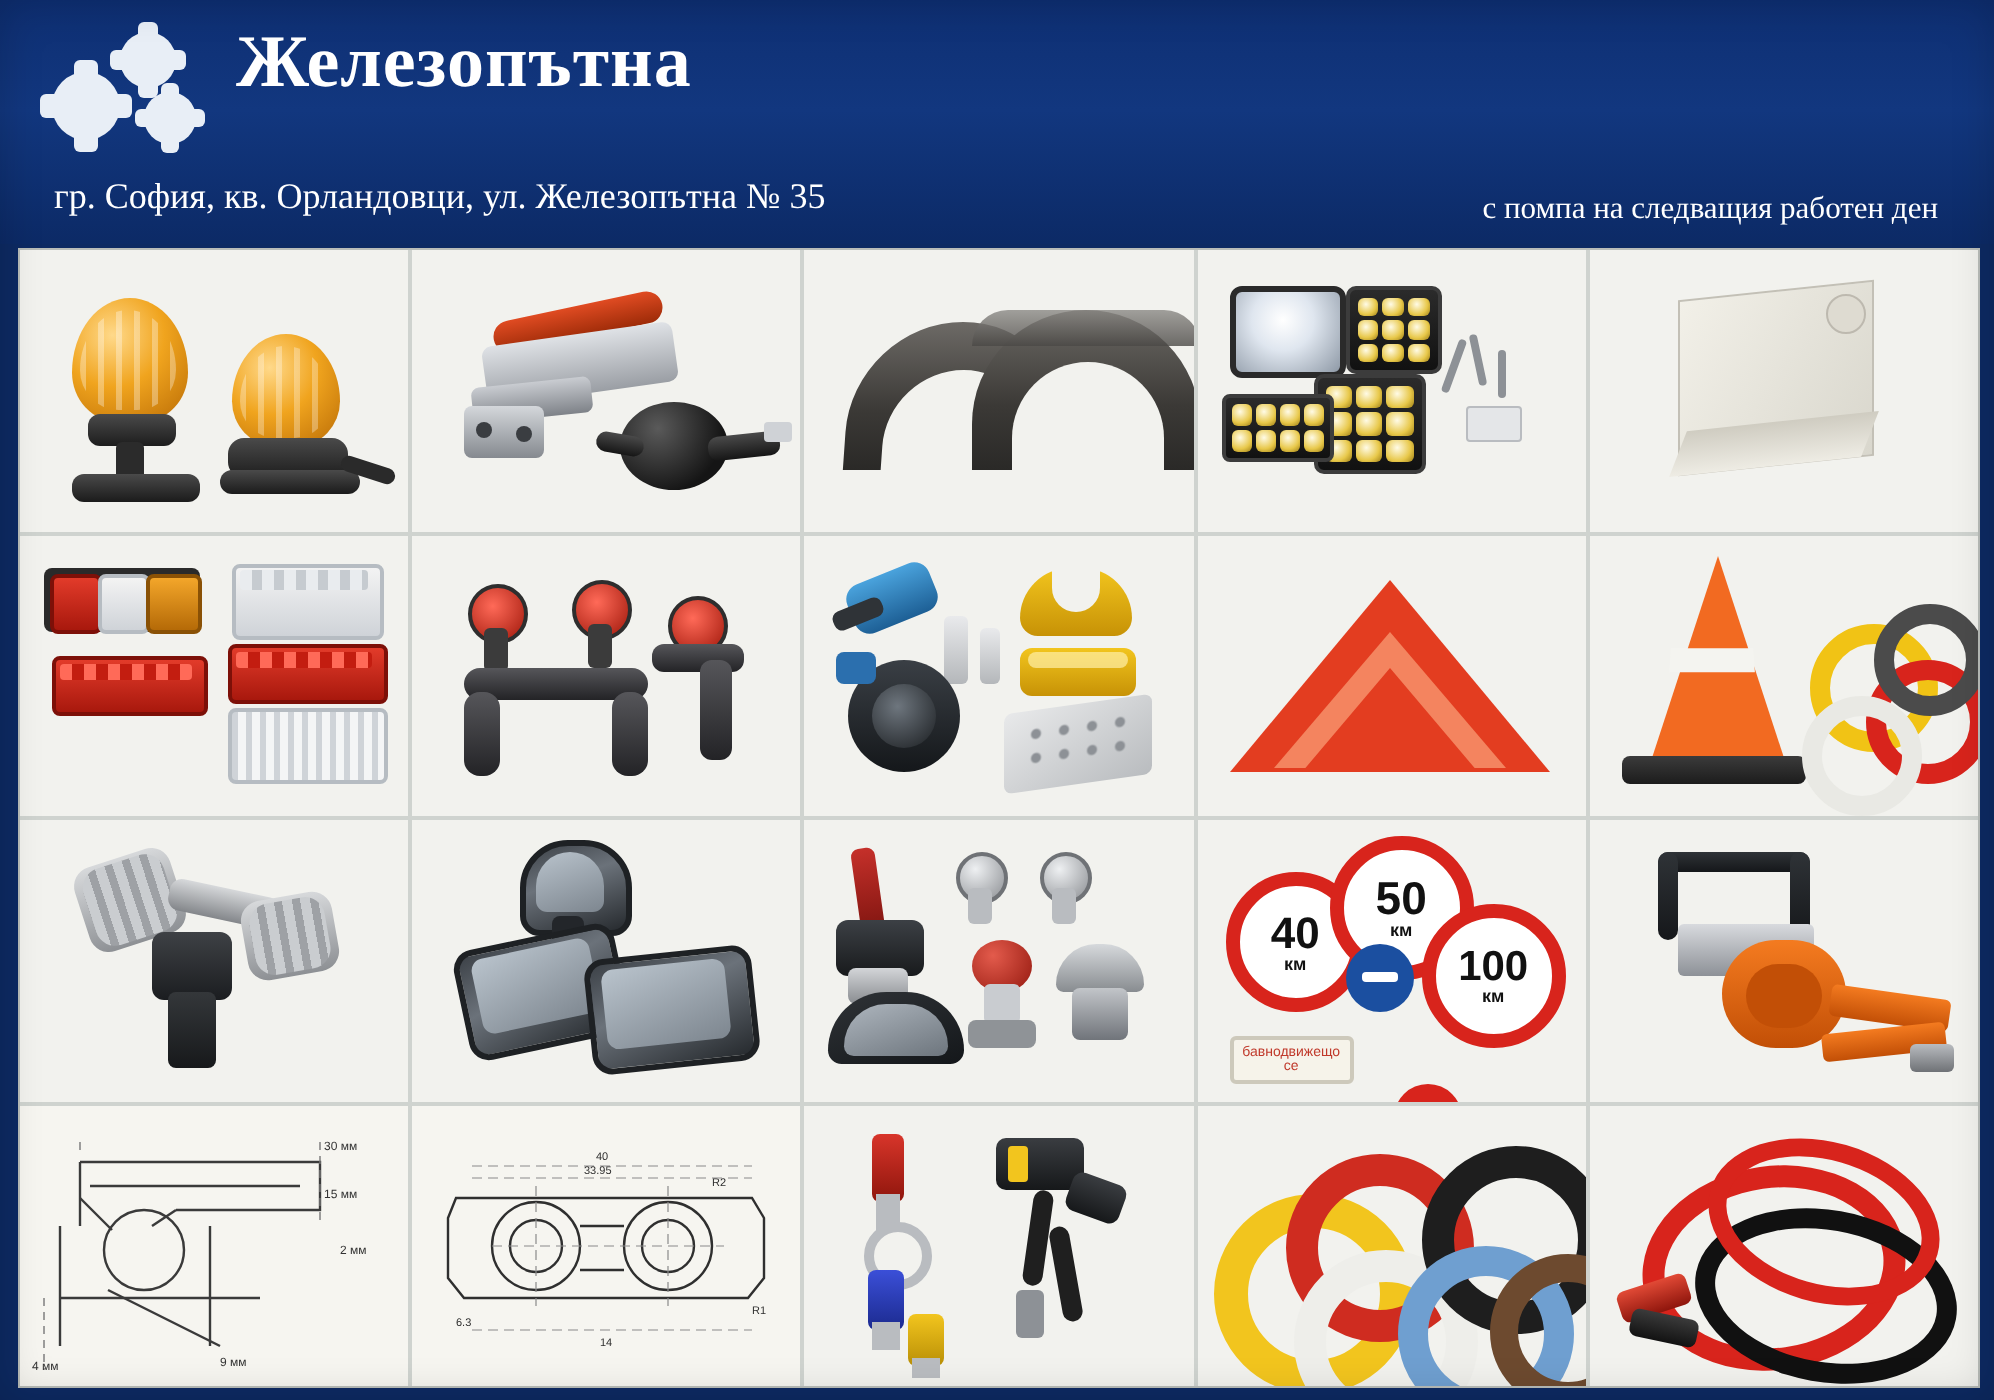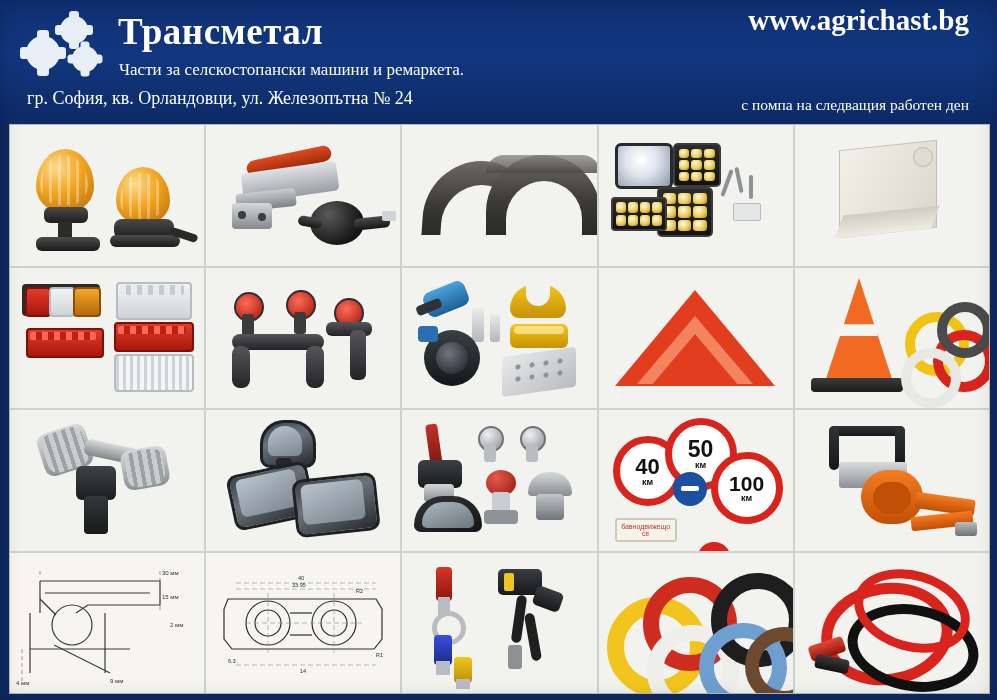--- a/index.html
+++ b/index.html
@@ -353,25 +353,23 @@
           <span class="hole"></span>
         </div>
       <div class="gear gear-b">
           <span class="hole"></span>
         </div>
       <div class="gear gear-c">
           <span class="hole"></span>
         </div>
     </div>
 
-    <div class="brand-name">Трансметал</div>
-    <div class="brand-sub">Части за селскостопански машини и ремаркета.</div>
-    <div class="brand-addr">гр. София, кв. Орландовци, ул. Железопътна № 24</div>
-
-    <div class="site1">www.agrichast.bg</div>
+    <div class="brand-name">Железопътна</div>
+    <div class="brand-addr">гр. София, кв. Орландовци, ул. Железопътна № 35</div>
+
     <div class="note2">с помпа на следващия работен ден</div>
   </div>
 
   <div class="grid">
 
     <div class="cell">
       <div class="stage">
         <div class="sh beacon-dome" style="left:26px;top:24px;width:58px;height:62px;"></div>
         <div class="sh" style="left:30px;top:30px;width:48px;height:50px;border-radius:50% 50% 40% 40%/60% 60% 40% 40%;background:repeating-linear-gradient(90deg, rgba(255,255,255,.32) 0 3px, rgba(0,0,0,0) 3px 9px);"></div>
         <div class="sh beacon-base" style="left:34px;top:82px;width:44px;height:16px;"></div>

